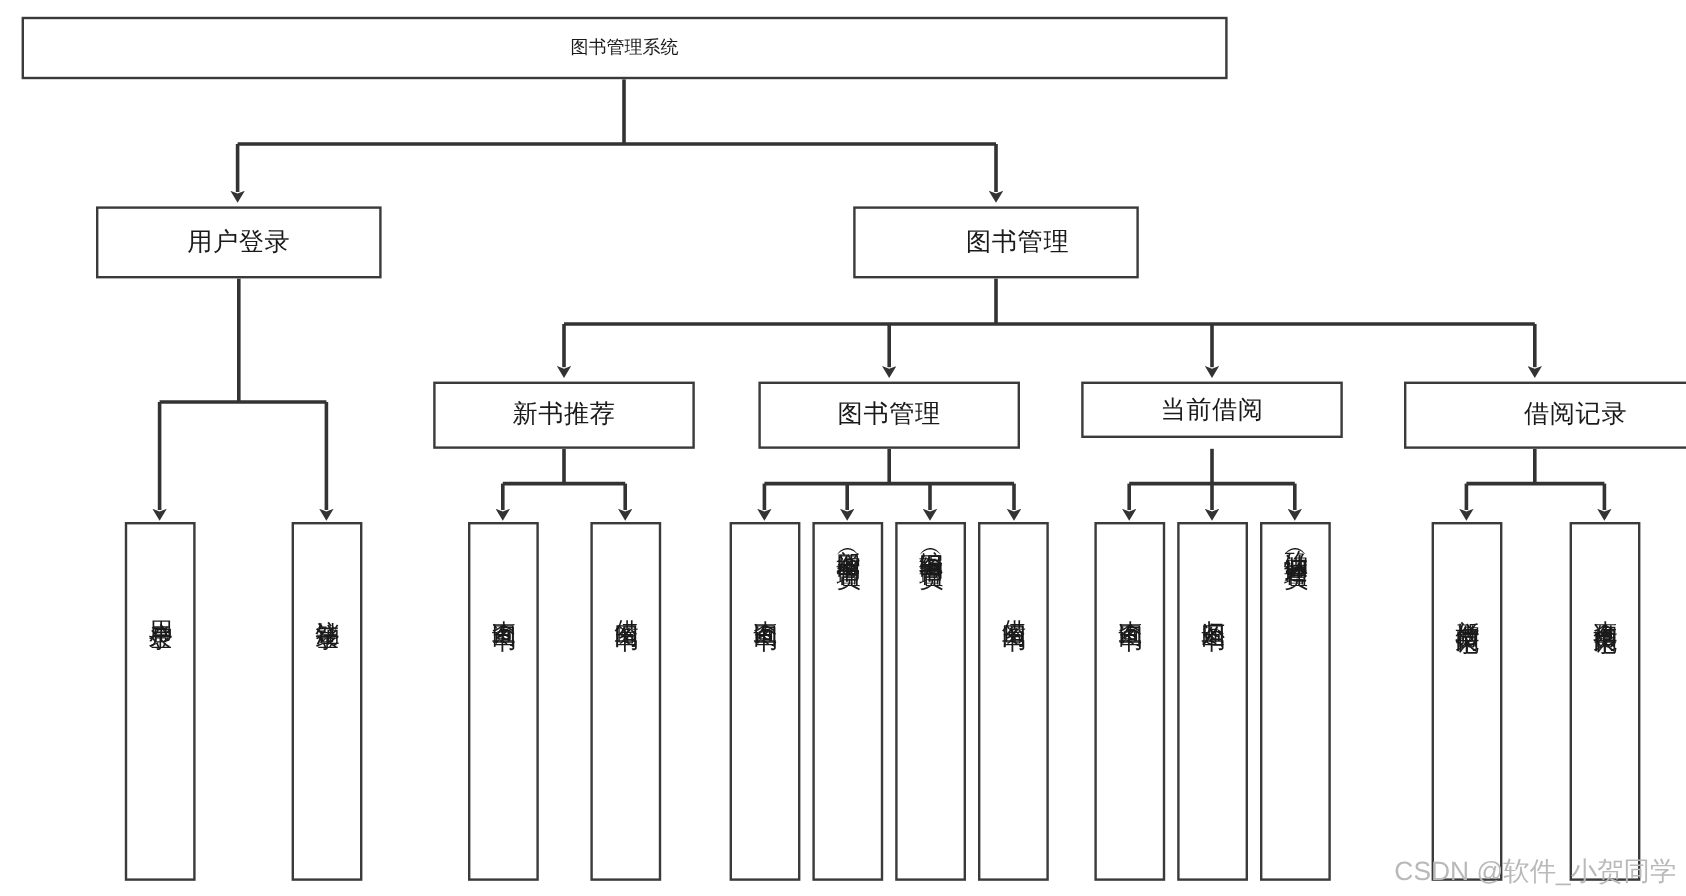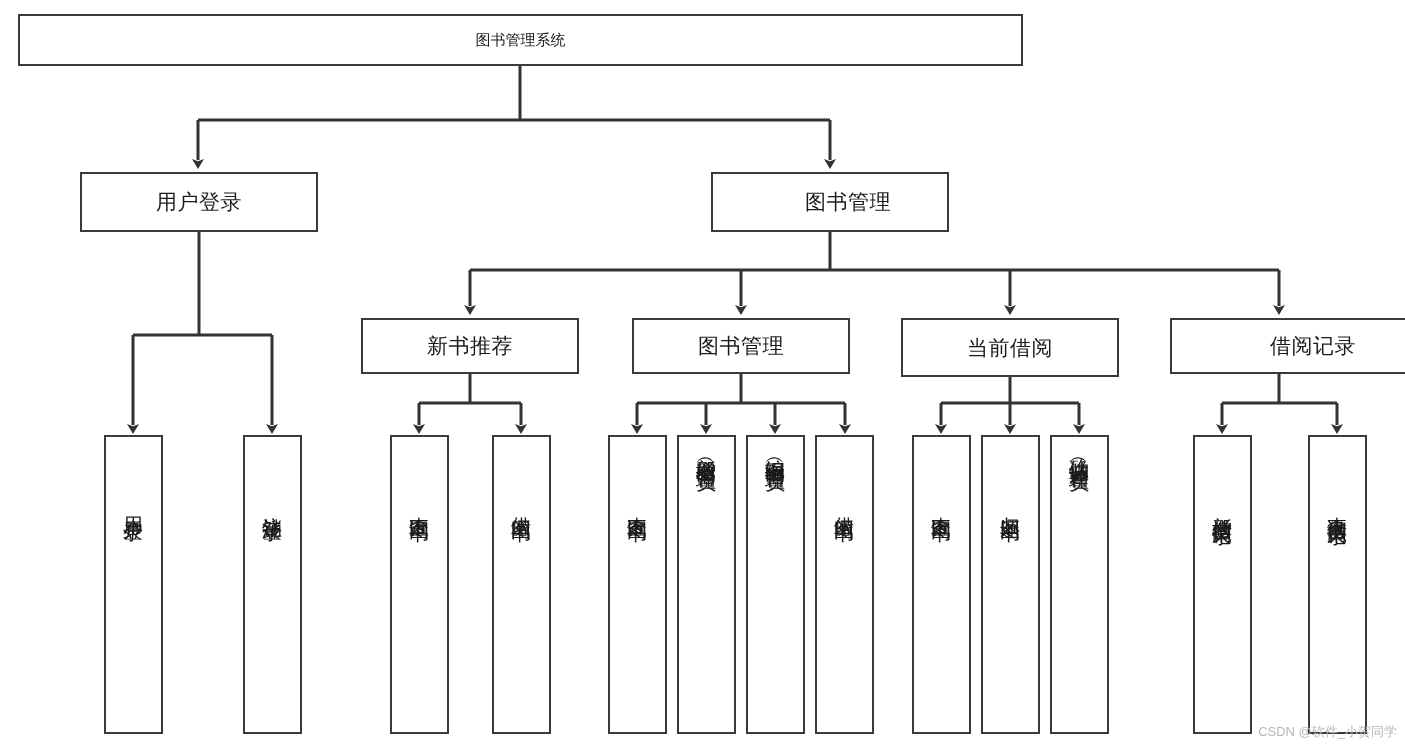--- a/index.html
+++ b/index.html
@@ -58,21 +58,21 @@
   .node.leaf.mid .vtext {
     margin-top: 58px;
   }
   .node.leaf.tall .vtext {
     margin-top: 0px;
   }
   #watermark {
     position: absolute;
     right: 8px;
     bottom: 6px;
-    font-size: 13px;
+    font-size: 22px;
     color: #b9b9b9;
     white-space: nowrap;
     user-select: none;
   }
 </style>
 </head>
 <body>
 
 <div id="canvas">
 
@@ -136,21 +136,21 @@
   <div class="node h" style="left:711px; top:172px; width:238px; height:60px;padding-left:36px;">
     <span>图书管理</span>
   </div>
 
   <div class="node h" style="left:361px; top:318px; width:218px; height:56px;text-align:right;">
     <span>新书推荐</span>
   </div>
   <div class="node h" style="left:632px; top:318px; width:218px; height:56px;">
     <span>图书管理</span>
   </div>
-  <div class="node h" style="left:901px; top:318px; width:218px; height:59px;">
+  <div class="node h" style="left:901px; top:318px; width:218px; height:47px;">
     <span>当前借阅</span>
   </div>
   <div class="node h" style="left:1170px; top:318px; width:252px; height:56px;padding-left:34px;">
     <span>借阅记录</span>
   </div>
 
   <div class="node leaf mid" style="left:104px; top:435px; width:59px; height:299px;">
     <span class="vtext">用户登录</span>
   </div>
   <div class="node leaf mid" style="left:243px; top:435px; width:59px; height:299px;">

